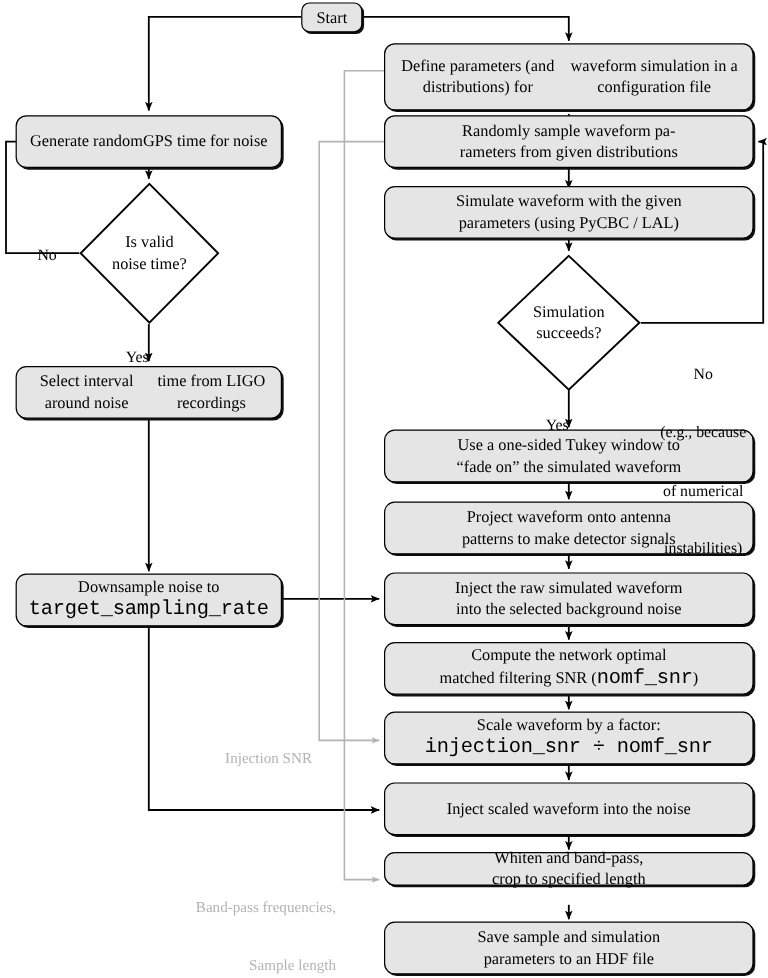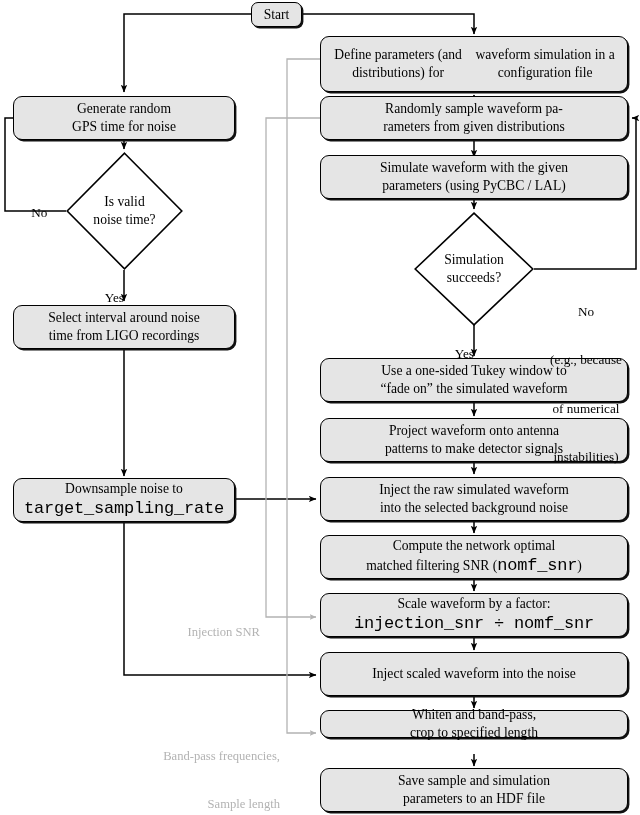--- a/index.html
+++ b/index.html
@@ -146,21 +146,21 @@
       <path d="M320,59 L287,59 L287,733 L316,733" marker-end="url(#arrowGray)"></path>
 
       <path d="M320,118 L266,118 L266,617 L316,617" marker-end="url(#arrowGray)"></path>
     </g>
   </svg>
 
   <div class="node box start" style="left:251px; top:2px; width:51px; height:25px;">
     <span>Start</span>
   </div>
 
-  <div class="node box" style="left:13px; top:96px; width:222px; height:44px; flex-direction:column;">
+  <div class="node box" style="left:13px; top:96px; width:222px; height:44px; ">
     <span>Generate random</span>
     <span>GPS time for noise</span>
   </div>
 
   <div class="diamond-wrap" style="left:66px; top:152px; width:117px; height:118px;">
     <svg width="117" height="118" viewBox="0 0 117 118">
       <polygon points="58.5,1.2 115.8,59 58.5,116.8 1.2,59" fill="#ffffff" stroke="#000000" stroke-width="1.6"></polygon>
     </svg>
     <div class="diamond-text" style="flex-direction:column;">
       <span>Is valid</span>
@@ -169,21 +169,21 @@
   </div>
 
   <div class="edge-label" style="left:18px; top:189px;">
     <span>No</span>
   </div>
 
   <div class="edge-label" style="left:92px; top:274px;">
     <span>Yes</span>
   </div>
 
-  <div class="node box" style="left:13px; top:305px; width:222px; height:44px; flex-direction:column;">
+  <div class="node box" style="left:13px; top:305px; width:222px; height:44px; flex-direction:row;">
     <span>Select interval around noise</span>
     <span>time from LIGO recordings</span>
   </div>
 
   <div class="node box" style="left:13px; top:478px; width:222px; height:44px; flex-direction:column;">
     <span>Downsample noise to</span>
     <span class="mono">target_sampling_rate</span>
   </div>
 
   <div class="node box" style="left:320px; top:36px; width:308px; height:56px; flex-direction:row;">

